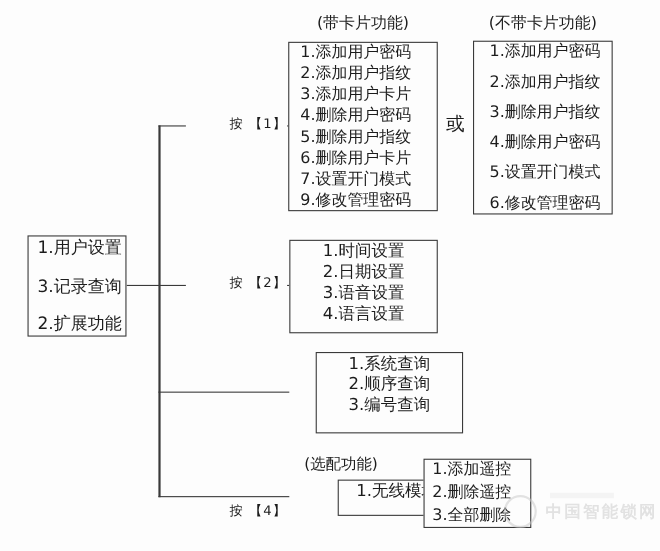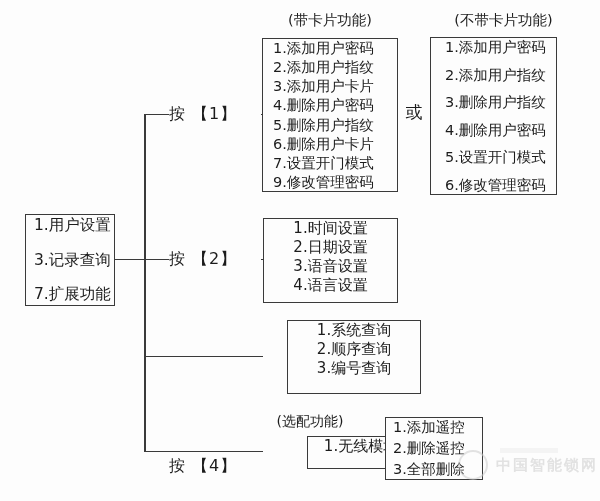--- a/index.html
+++ b/index.html
@@ -16,22 +16,22 @@
     overflow:hidden;color:var(--text);
   }
   .box{
     position:absolute;border:1.5px solid var(--line);background:var(--bg);
     display:flex;flex-direction:column;justify-content:space-between;
   }
   .item{font-size:14.5px;line-height:18px;white-space:nowrap;color:var(--text);}
   .hline{position:absolute;height:1.5px;background:var(--line);}
   .vline{position:absolute;width:1.5px;background:var(--line);}
   .keylabel{
-    position:absolute;background:var(--bg);text-align:left;
-    font-size:16px;letter-spacing:1px;white-space:nowrap;
+    position:absolute;background:var(--bg);text-align:right;
+    font-size:12px;letter-spacing:1px;white-space:nowrap;
   }
   .boxtitle{
     position:absolute;text-align:center;font-size:14.5px;white-space:nowrap;
   }
   
   .root-box{left:25px;top:214px;width:90px;height:92px;padding-left:8px;}
   .root-box .item{font-size:15.5px;line-height:21px;}
   
   .card-box{left:262px;top:38px;width:136px;height:154px;padding-left:10px;}
   .card-box .item{line-height:18px;}
@@ -70,42 +70,42 @@
   <div class="vline" style="left:144px;top:114px;height:338px;"></div>
   <div class="hline" style="left:144px;top:113.5px;width:119px;"></div>
   <div class="hline" style="left:115px;top:258.5px;width:148px;"></div>
   <div class="hline" style="left:144px;top:355.5px;width:119px;"></div>
   <div class="hline" style="left:144px;top:450.5px;width:119px;"></div>
   <div class="hline" style="left:357px;top:450.5px;width:28px;"></div>
 
   <div class="box root-box">
     <div class="item">1.用户设置</div>
     <div class="item">3.记录查询</div>
-    <div class="item">7.扩展功能</div>
+    <div class="item">2.扩展功能</div>
   </div>
 
   <div class="keylabel" style="left:169px;top:104px;width:92px;">按 【1】</div>
   <div class="keylabel" style="left:169px;top:249px;width:92px;">按 【2】</div>
   <div class="keylabel" style="left:169px;top:441px;width:92px;margin-top:15px;">按 【4】</div>
 
   <div class="boxtitle" style="left:262px;top:11px;width:136px;">(带卡片功能)</div>
   <div class="box card-box">
     <div class="item">1.添加用户密码</div>
     <div class="item">2.添加用户指纹</div>
     <div class="item">3.添加用户卡片</div>
     <div class="item">4.删除用户密码</div>
     <div class="item">5.删除用户指纹</div>
     <div class="item">6.删除用户卡片</div>
     <div class="item">7.设置开门模式</div>
     <div class="item">9.修改管理密码</div>
   </div>
 
   <div class="or-label">或</div>
 
-  <div class="boxtitle" style="left:435px;top:11px;width:137px;">(不带卡片功能)</div>
+  <div class="boxtitle" style="left:425px;top:11px;width:137px;">(不带卡片功能)</div>
   <div class="box nocard-box">
     <div class="item">1.添加用户密码</div>
     <div class="item">2.添加用户指纹</div>
     <div class="item">3.删除用户指纹</div>
     <div class="item">4.删除用户密码</div>
     <div class="item">5.设置开门模式</div>
     <div class="item">6.修改管理密码</div>
   </div>
 
   <div class="box time-box">

